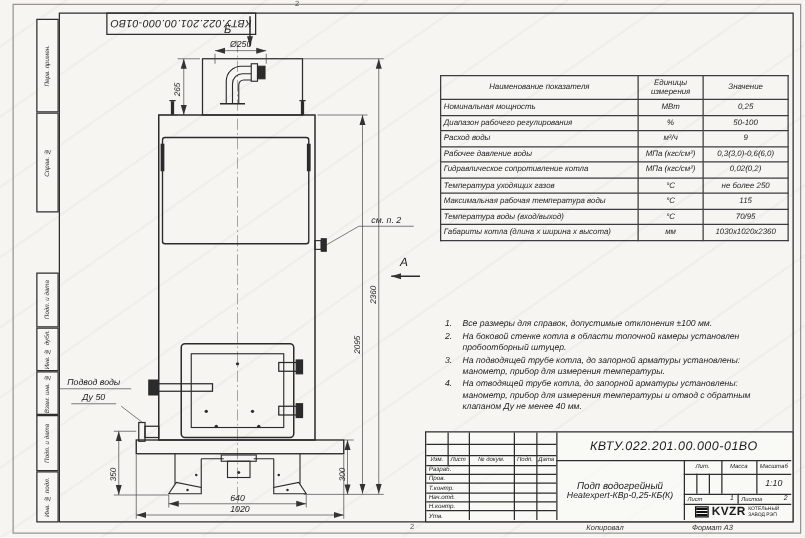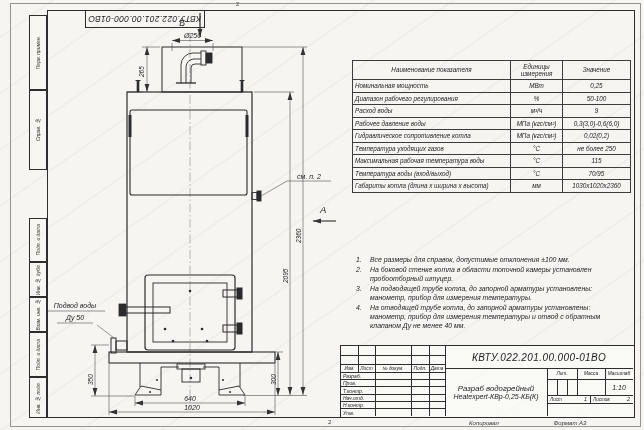--- a/index.html
+++ b/index.html
@@ -351,35 +351,43 @@
     <div class="rowlab" style="top:27px;">Разраб.</div>
     <div class="rowlab" style="top:34px;">Пров.</div>
     <div class="rowlab" style="top:41.5px;">Т.контр.</div>
     <div class="rowlab" style="top:49px;">Нач.отд.</div>
     <div class="rowlab" style="top:56px;">Н.контр.</div>
     <div class="rowlab" style="top:63.5px;">Утв.</div>
 
     <div class="docnum">КВТУ.022.201.00.000-01ВО</div>
 
     <div class="namecell">
-      <div class="l1">Разраб водогрейный</div>
+      <div class="l1">Подп водогрейный</div>
       <div class="l2">Heatexpert-КВр-0,25-КБ(К)</div>
     </div>
 
     <div class="lab labc" style="left:206px;top:25px;width:30px;">Лит.</div>
     <div class="lab labc" style="left:236px;top:25px;width:28px;">Масса</div>
     <div class="lab labc" style="left:264px;top:25px;width:28px;">Масштаб</div>
     <div class="scaleval">1:10</div>
 
     <div class="sheetcell" style="left:206px;width:43px;">
       <span>Лист</span>
       <span style="font-size:5.5px;">1</span>
     </div>
     <div class="sheetcell" style="left:249px;width:43px;">
       <span>Листов</span>
       <span style="font-size:5.5px;">2</span>
     </div>
 
+    <div class="logorow">
+      <div class="logomark"></div>
+      <div class="logotext">KVZR</div>
+      <div class="logosub">
+        <div>КОТЕЛЬНЫЙ</div>
+        <div>ЗАВОД РЭП</div>
+      </div>
+    </div>
   </div>
 
   <div class="foot" style="left:452px;top:420px;width:64px;text-align:center;">Копировал</div>
   <div class="foot" style="left:540px;top:420px;width:60px;text-align:center;">Формат А3</div>
 </div>
 
 </body></html>

